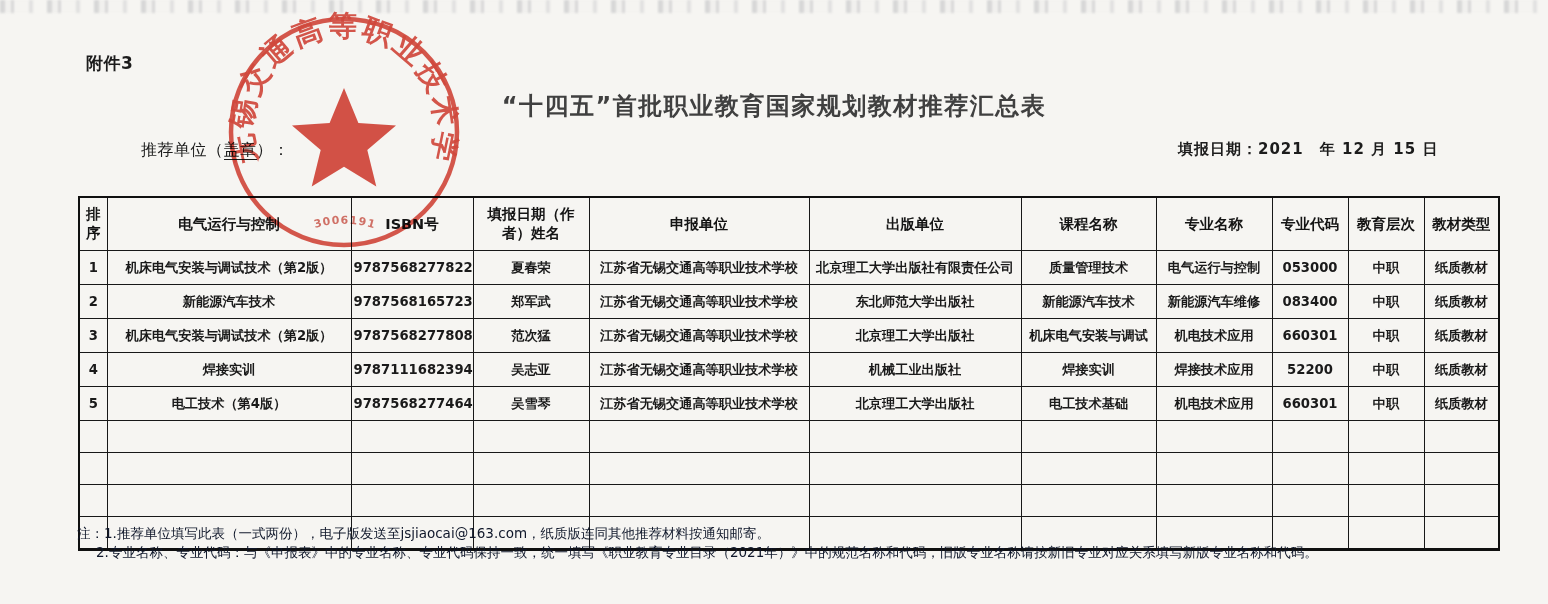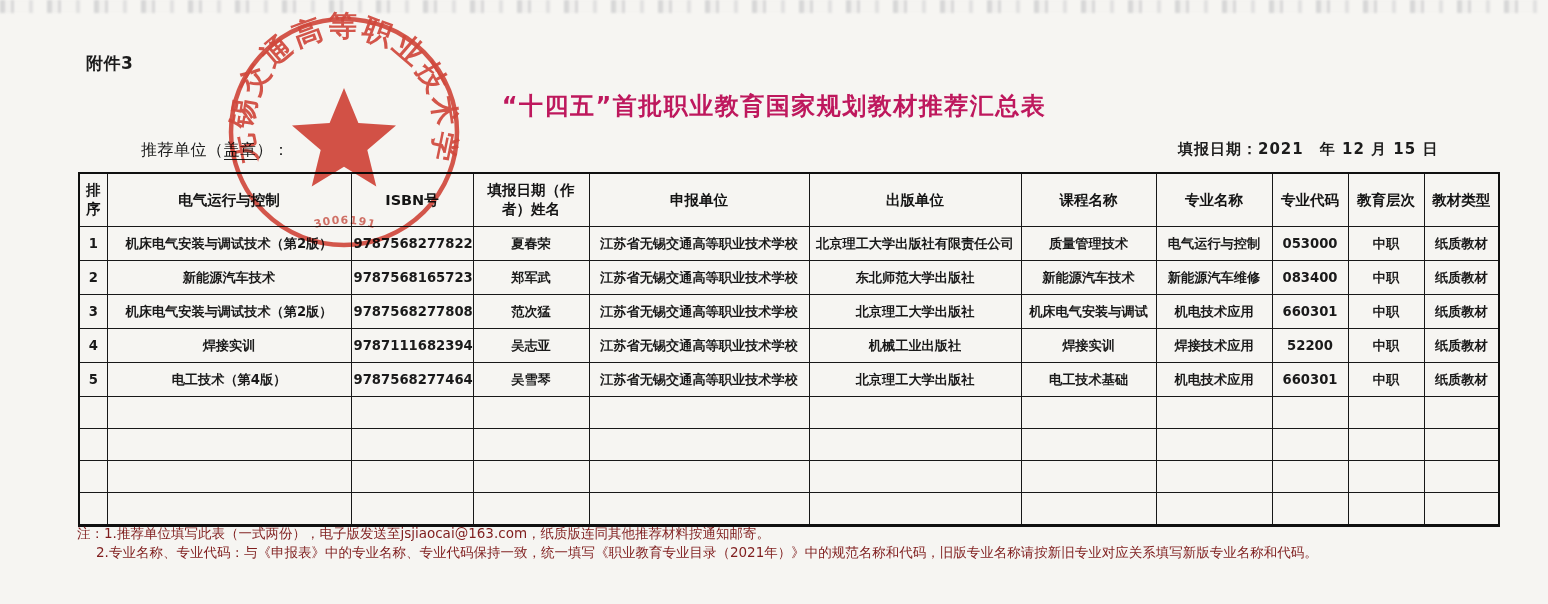--- a/index.html
+++ b/index.html
@@ -19,56 +19,57 @@
         rgba(120,122,135,.22) 29px 33px, transparent 33px 47px);
     filter:blur(.8px);
     opacity:.75;
   }
   .attachment{
     position:absolute;left:86px;top:52px;
     font-size:17px;font-weight:600;letter-spacing:.5px;
   }
   .doc-title{
     position:absolute;left:0;right:0;top:90px;text-align:center;
-    font-size:24px;font-weight:800;letter-spacing:1.5px;color:#be185d;
+    font-size:24px;font-weight:800;letter-spacing:1.5px;color:#404040;
   }
   .unit-line{
     position:absolute;left:141px;top:140px;
     font-size:16px;font-weight:400;letter-spacing:.5px;
   }
   .unit-line .seal-word{border-bottom:1.5px solid #1c1c1c;}
   .date-line{
     position:absolute;left:1178px;top:140px;
     font-size:15px;font-weight:700;letter-spacing:1px;white-space:nowrap;text-align:center;
   }
   
   .tbl-wrap{position:absolute;left:78px;top:172px;}
   table.summary{
     border-collapse:collapse;table-layout:fixed;width:1420px;
     background:transparent;
+    margin-top:24px;
   }
   table.summary th,table.summary td{
     border:1.5px solid #181818;
     text-align:center;vertical-align:middle;
     padding:1px 2px;overflow:hidden;
   }
   table.summary{border:2.5px solid #101010;}
   table.summary tr:last-child td{border-bottom:3px solid #101010;}
   table.summary th{
     height:50px;font-size:14.5px;font-weight:700;line-height:1.3;color:#141414;
   }
   table.summary td{
     height:31px;font-size:13.2px;font-weight:600;color:#1a1a1a;
     letter-spacing:0;white-space:nowrap;
   }
   table.summary tr.empty td{height:29px;}
   
   .notes{
     position:absolute;left:77px;top:524px;width:1466px;
-    font-size:13.5px;font-weight:500;line-height:18.5px;color:#7f1d1d;
+    font-size:13.5px;font-weight:500;line-height:18.5px;color:#0f172a;
   }
   .notes .note-line{white-space:nowrap;}
   .notes .indented{padding-left:19px;}
   
   .stamp{
     position:absolute;left:213px;top:6px;width:266px;height:252px;
     mix-blend-mode:multiply;opacity:.9;pointer-events:none;
   }
 </style>
 </head>

